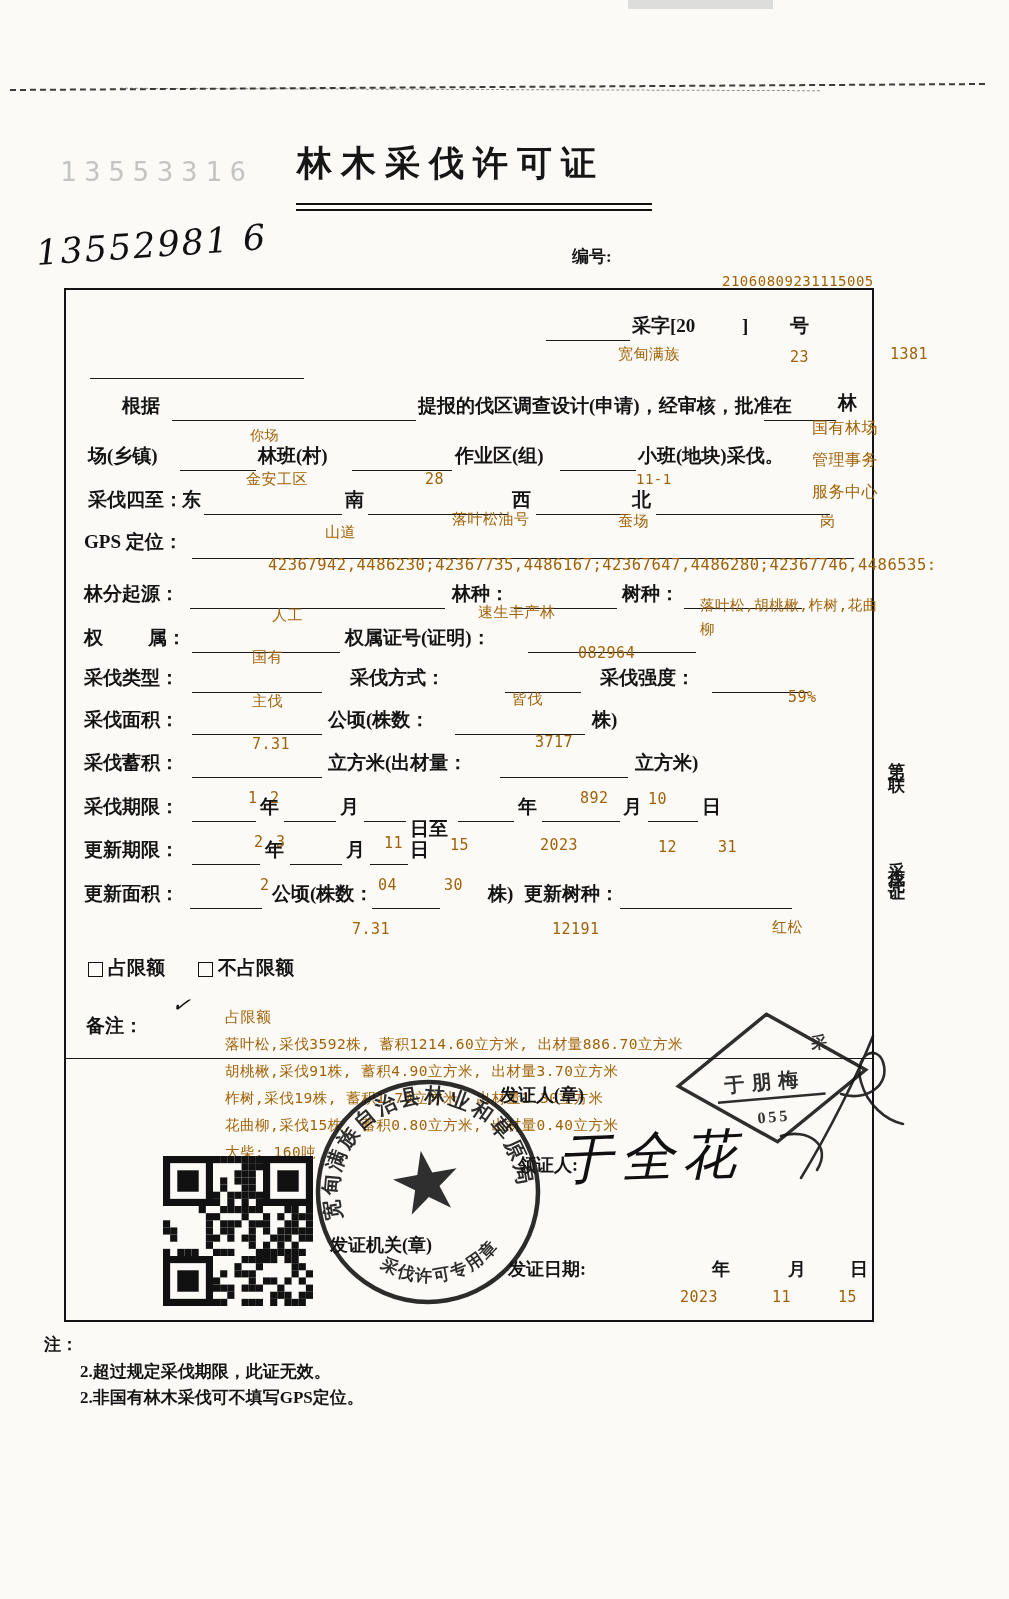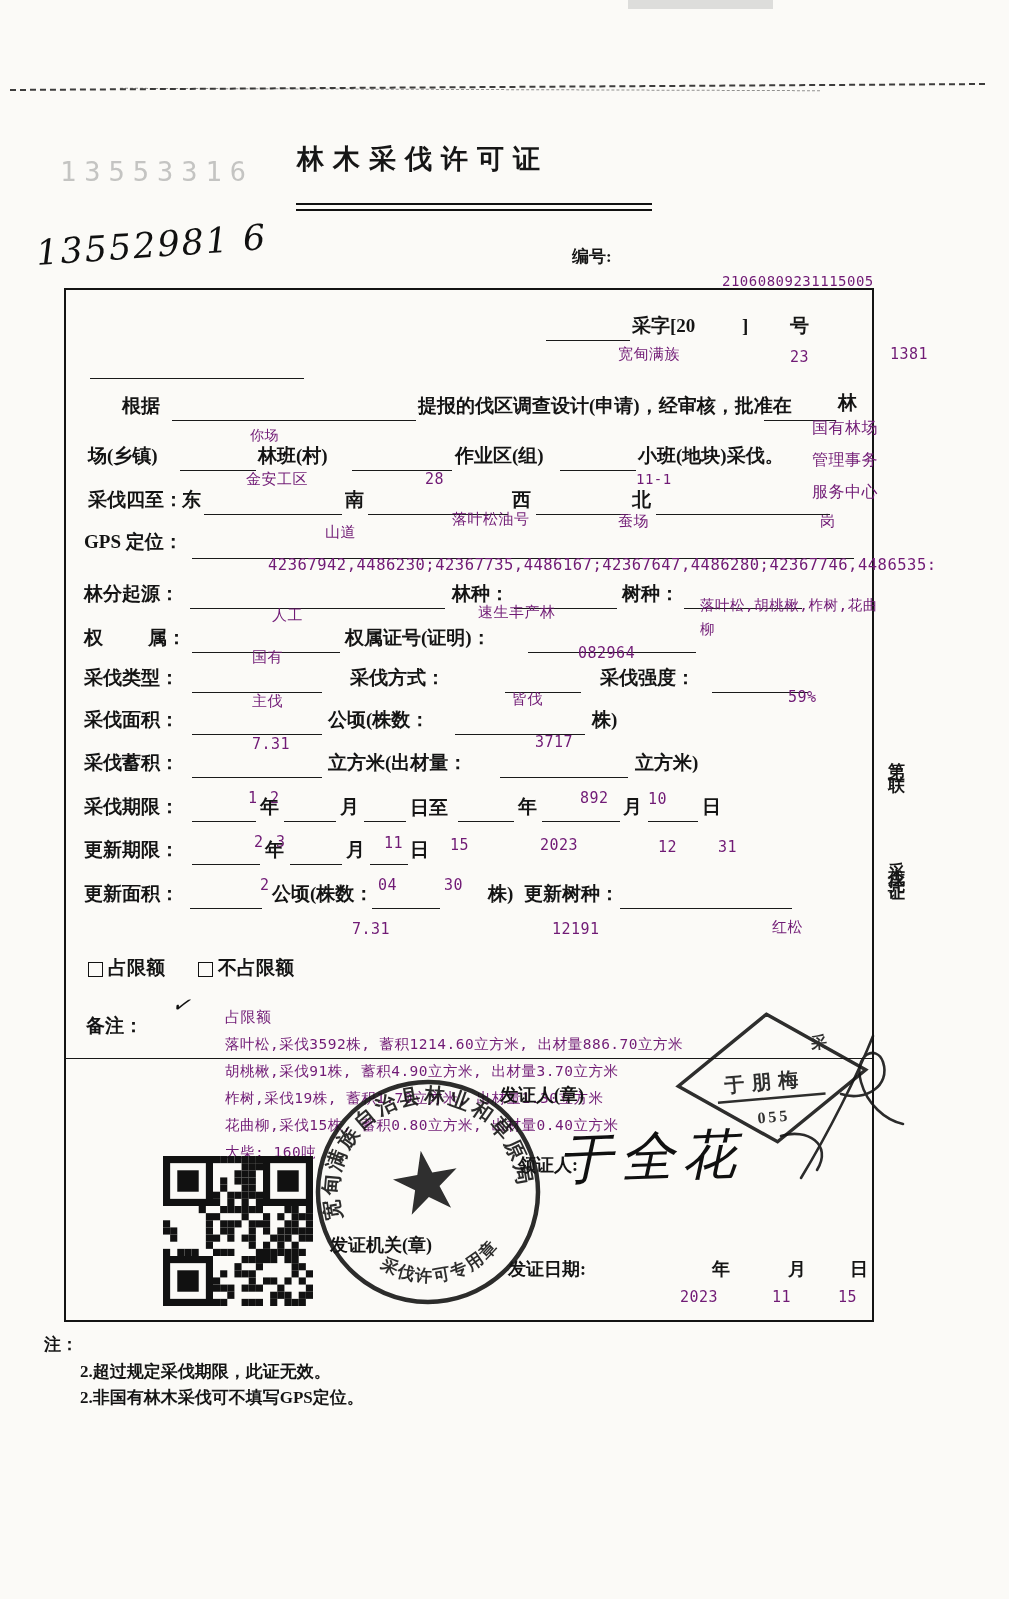--- a/index.html
+++ b/index.html
@@ -2,42 +2,42 @@
 <html><head>
 <meta charset="utf-8">
 <style>
   html,body{margin:0;padding:0;background:#e8e8e6;}
   #page{position:relative;width:1009px;height:1599px;background:#fbfaf7;overflow:hidden;
         font-family:"Liberation Serif",serif;color:#161616;}
   .p{position:absolute;white-space:nowrap;line-height:1;}
   .lbl{font-weight:700;font-size:19px;font-family:"Liberation Serif",serif;color:#141414;}
   .lbl17{font-weight:700;font-size:17px;}
   .st{font-family:"DejaVu Sans Mono","DejaVu Sans",sans-serif;font-weight:500;
-      font-size:15px;color:#701a75;letter-spacing:.5px;}
+      font-size:15px;color:#a16207;letter-spacing:.5px;}
   .ul{position:absolute;border-top:1.6px solid #1a1a1a;height:0;}
   .hand{font-style:italic;font-family:"DejaVu Serif",serif;color:#101010;}
   .faint{color:#c4c4c2;}
   .box{position:absolute;border:2px solid #141414;}
   .cb{position:absolute;width:13px;height:13px;border:1.8px solid #121212;background:transparent;}
   .vert{writing-mode:vertical-rl;text-orientation:upright;letter-spacing:7px;
         font-weight:700;font-size:17px;}
   .stampink{position:absolute;opacity:.88;}
   svg text{font-family:"Liberation Serif",serif;}
 </style>
 </head>
 <body>
 
 <div id="page">
 
   <div class="p" style="left:10px;top:86px;width:975px;border-top:2.5px dashed #1c1c1c;transform:rotate(-0.35deg);opacity:.85;"></div>
   <div class="p" style="left:120px;top:89px;width:700px;border-top:1.5px dashed #2a2a2a;transform:rotate(0.2deg);opacity:.5;"></div>
   <div class="p" style="left:628px;top:0;width:145px;height:9px;background:#dddddb;"></div>
 
   <div class="p st faint" style="left:60px;top:158px;font-size:27px;letter-spacing:8px;">13553316</div>
-  <div class="p" style="left:297px;top:146px;font-size:27px;font-weight:700;letter-spacing:9px;">林木采伐许可证</div>
+  <div class="p" style="left:297px;top:146px;font-size:35px;font-weight:700;letter-spacing:9px;">林木采伐许可证</div>
   <div class="ul" style="left:296px;top:203px;width:356px;border-top:2.5px solid #111;"></div>
   <div class="ul" style="left:296px;top:209px;width:356px;border-top:2px solid #111;"></div>
   <div class="p hand" style="left:36px;top:228px;font-size:35px;transform:rotate(-4deg);letter-spacing:2px;">13552981 6</div>
   <div class="p lbl17" style="left:572px;top:248px;">编号:</div>
   <div class="p st" style="left:722px;top:274px;font-size:14px;">21060809231115005</div>
 
   <div class="box" style="left:64px;top:288px;width:806px;height:1030px;"></div>
   <div class="p" style="left:64px;top:1058px;width:808px;border-top:1.8px solid #181818;"></div>
 
   <div class="ul" style="left:546px;top:340px;width:84px;"></div>
@@ -135,21 +135,21 @@
   <div class="p st" style="left:248px;top:791px;letter-spacing:13px;">12</div>
   <div class="p st" style="left:580px;top:791px;">892</div>
   <div class="p st" style="left:648px;top:792px;">10</div>
 
   <div class="p lbl" style="left:84px;top:797px;">采伐期限：</div>
   <div class="ul" style="left:192px;top:821px;width:64px;"></div>
   <div class="p lbl" style="left:260px;top:797px;">年</div>
   <div class="ul" style="left:284px;top:821px;width:52px;"></div>
   <div class="p lbl" style="left:340px;top:797px;">月</div>
   <div class="ul" style="left:364px;top:821px;width:42px;"></div>
-  <div class="p lbl" style="left:410px;top:798px;font-family:Liberation Serif, serif;">日至</div>
+  <div class="p lbl" style="left:410px;top:819px;font-family:Liberation Serif, serif;">日至</div>
   <div class="ul" style="left:458px;top:821px;width:56px;"></div>
   <div class="p lbl" style="left:518px;top:797px;">年</div>
   <div class="ul" style="left:542px;top:821px;width:78px;"></div>
   <div class="p lbl" style="left:623px;top:797px;">月</div>
   <div class="ul" style="left:648px;top:821px;width:50px;"></div>
   <div class="p lbl" style="left:702px;top:797px;">日</div>
 
   <div class="p lbl" style="left:84px;top:840px;">更新期限：</div>
   <div class="ul" style="left:192px;top:864px;width:68px;"></div>
   <div class="p st" style="left:254px;top:835px;letter-spacing:13px;">23</div>

